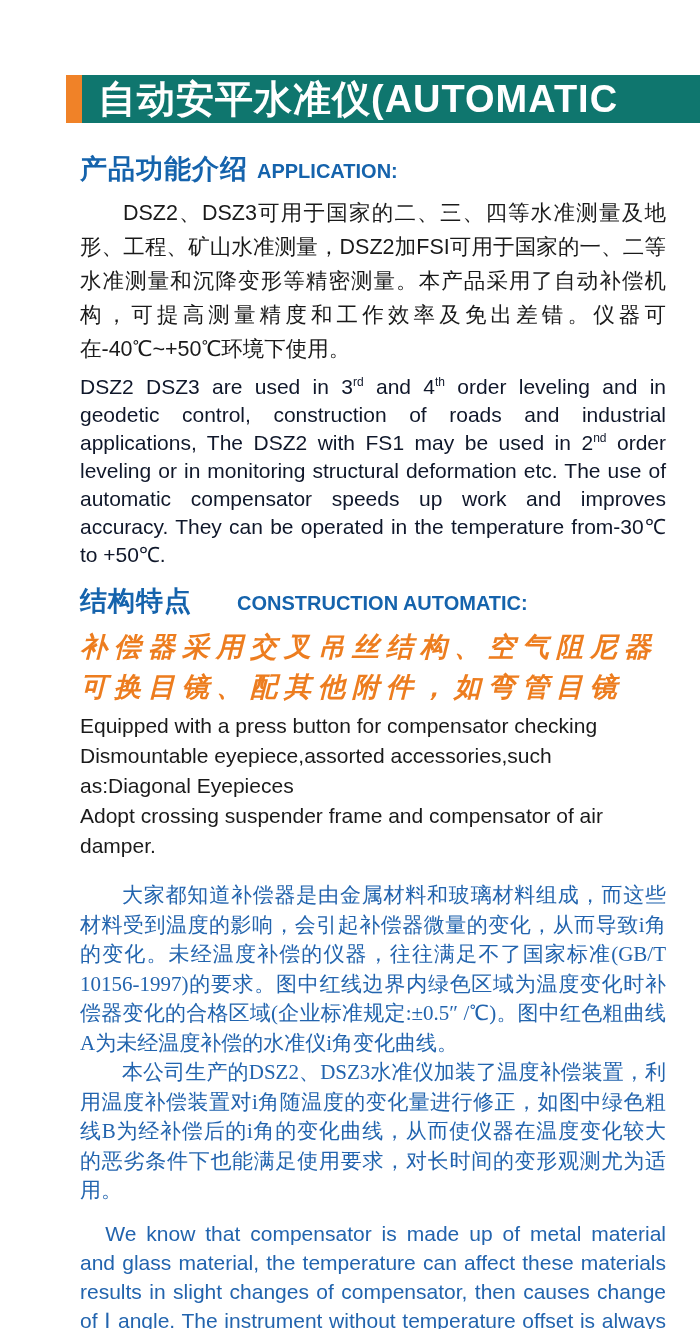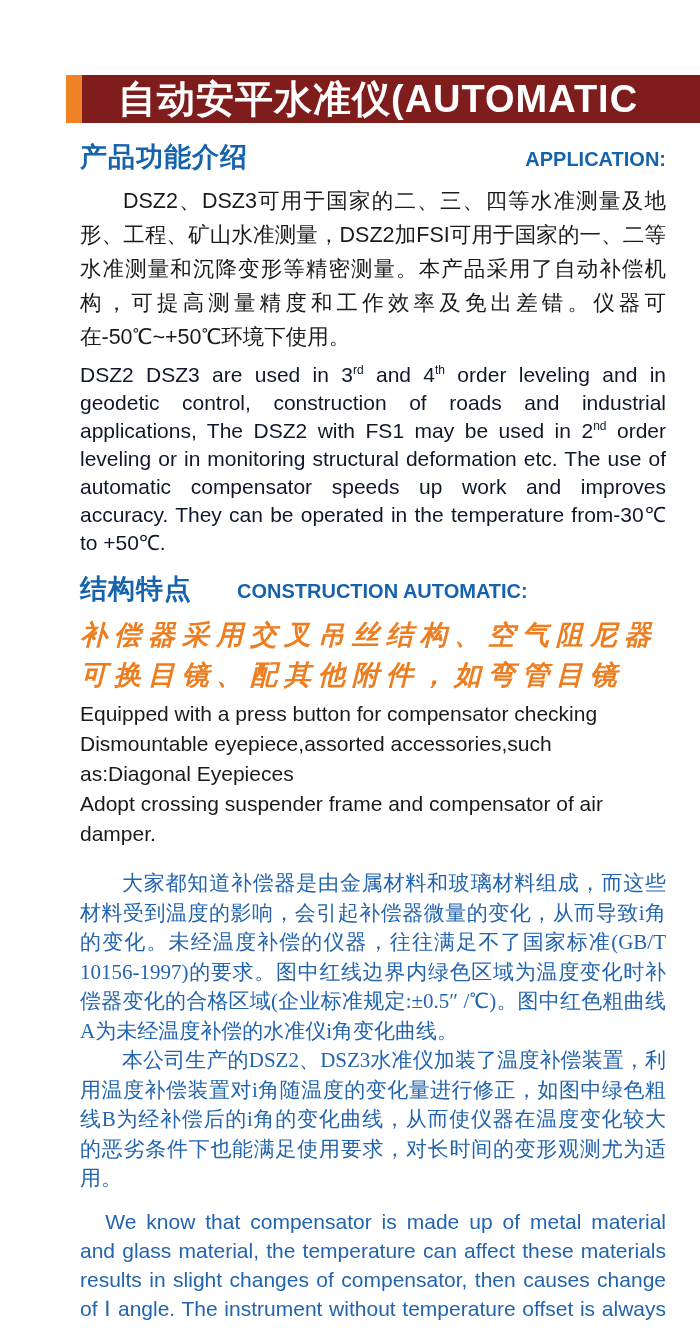--- a/index.html
+++ b/index.html
@@ -18,22 +18,22 @@
     margin-left: 66px;
     height: 48px;
   }
   .banner-bar {
     width: 16px;
     background: #f08228;
     flex: 0 0 16px;
   }
   .banner-main {
     flex: 1;
-    background: #7f1d1d;
-    padding-left: 36px;
+    background: #0f766e;
+    padding-left: 16px;
     overflow: hidden;
     display: flex;
     align-items: center;
   }
   .banner-title {
     color: #ffffff;
     font-size: 38px;
     font-weight: bold;
     letter-spacing: 1px;
     white-space: nowrap;
@@ -53,21 +53,21 @@
   }
   .sec-heading .zh {
     font-size: 27px;
     font-weight: bold;
     letter-spacing: 1px;
   }
   .sec-heading .en {
     font-size: 20px;
     font-weight: bold;
   }
-  .heading-1 { margin-top: 16px; justify-content: space-between; }
+  .heading-1 { margin-top: 28px; }
   .heading-2 { margin-top: 14px; gap: 45px; }
 
   .para-zh-black {
     margin-top: 9px;
     font-size: 21.5px;
     line-height: 34px;
     color: #1a1a1a;
     text-align: justify;
     text-indent: 2em;
   }
@@ -134,21 +134,21 @@
   </div>
 </div>
 
 <div class="content">
 
   <div class="sec-heading heading-1">
     <span class="zh">产品功能介绍</span>
     <span class="en">APPLICATION:</span>
   </div>
 
-  <p class="para-zh-black">DSZ2、DSZ3可用于国家的二、三、四等水准测量及地形、工程、矿山水准测量，DSZ2加FSI可用于国家的一、二等水准测量和沉降变形等精密测量。本产品采用了自动补偿机构，可提高测量精度和工作效率及免出差错。仪器可在-50℃~+50℃环境下使用。</p>
+  <p class="para-zh-black">DSZ2、DSZ3可用于国家的二、三、四等水准测量及地形、工程、矿山水准测量，DSZ2加FSI可用于国家的一、二等水准测量和沉降变形等精密测量。本产品采用了自动补偿机构，可提高测量精度和工作效率及免出差错。仪器可在-40℃~+50℃环境下使用。</p>
 
   <p class="para-en-black"><span>DSZ2 DSZ3 are used in 3</span><sup>rd</sup><span> and 4</span><sup>th</sup><span> order leveling and in geodetic control, construction of roads and industrial applications, The DSZ2 with FS1 may be used in 2</span><sup>nd</sup><span> order leveling or in monitoring structural deformation etc. The use of automatic compensator speeds up work and improves accuracy. They can be operated in the temperature from-30℃ to +50℃.</span></p>
 
   <div class="sec-heading heading-2">
     <span class="zh">结构特点</span>
     <span class="en">CONSTRUCTION AUTOMATIC:</span>
   </div>
 
   <ul class="features-zh">
     <li class="feature-zh">补偿器采用交叉吊丝结构、空气阻尼器</li>

